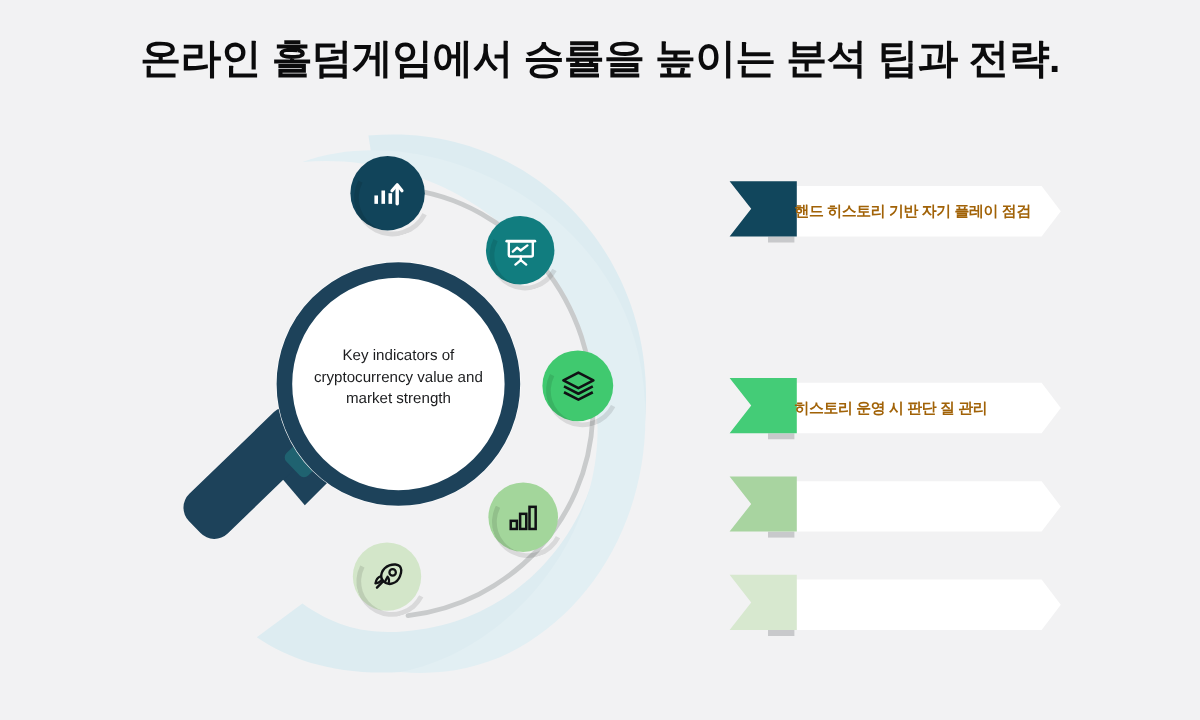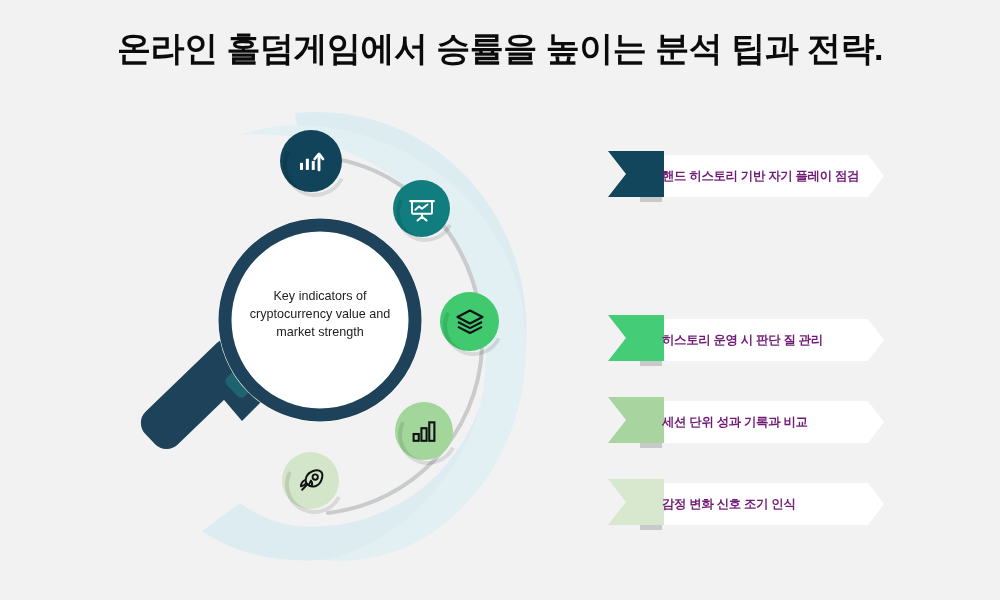--- a/index.html
+++ b/index.html
@@ -31,21 +31,21 @@
     font-size: 34px;
     font-weight: bold;
     color: #0b0b0c;
     letter-spacing: -0.5px;
     white-space: nowrap;
   }
 
   
   #visual-panel {
     position: absolute;
-    left: 90px;
+    left: 102px;
     top: 105px;
     width: 470px;
     height: 475px;
   }
   #blob-shape {
     position: absolute;
     left: 0; top: 0;
     width: 470px;
     height: 475px;
   }
@@ -124,21 +124,21 @@
   .list-item .item-label {
     position: absolute;
     left: 62px;
     top: 0;
     height: 56px;
     width: 210px;
     display: flex;
     align-items: center;
     font-size: 12.4px;
     font-weight: bold;
-    color: #701a75;
+    color: #a16207;
     letter-spacing: -0.3px;
   }
   #list-item-0 { top: 0px; }
   #list-item-1 { top: 82px; }
   #list-item-2 { top: 164px; }
   #list-item-3 { top: 246px; }
   #list-item-4 { top: 328px; }
 </style>
 </head>
 <body>
@@ -244,27 +244,25 @@
       </svg>
       <div class="item-label">히스토리 운영 시 판단 질 관리</div>
     </div>
 
     <div class="list-item" id="list-item-3">
       <svg class="bar-svg" viewBox="0 0 290 56">
         <path d="M40 48 L40 54 L62 54 L62 48 Z" fill="#b9bbbd" opacity="0.75"></path>
         <path d="M40 7 H268 L284 28 L268 49 H40 Z" fill="#ffffff"></path>
         <path d="M8 3 H64 V49 H8 L26 26 Z" fill="#a8d4a0"></path>
       </svg>
-      <div class="item-label">세션 단위 성과 기록과 비교</div>
     </div>
 
     <div class="list-item" id="list-item-4">
       <svg class="bar-svg" viewBox="0 0 290 56">
         <path d="M40 48 L40 54 L62 54 L62 48 Z" fill="#b9bbbd" opacity="0.75"></path>
         <path d="M40 7 H268 L284 28 L268 49 H40 Z" fill="#ffffff"></path>
         <path d="M8 3 H64 V49 H8 L26 26 Z" fill="#d7e8cf"></path>
       </svg>
-      <div class="item-label">감정 변화 신호 조기 인식</div>
     </div>
 
   </div>
 
 </div>
 
 </body></html>

